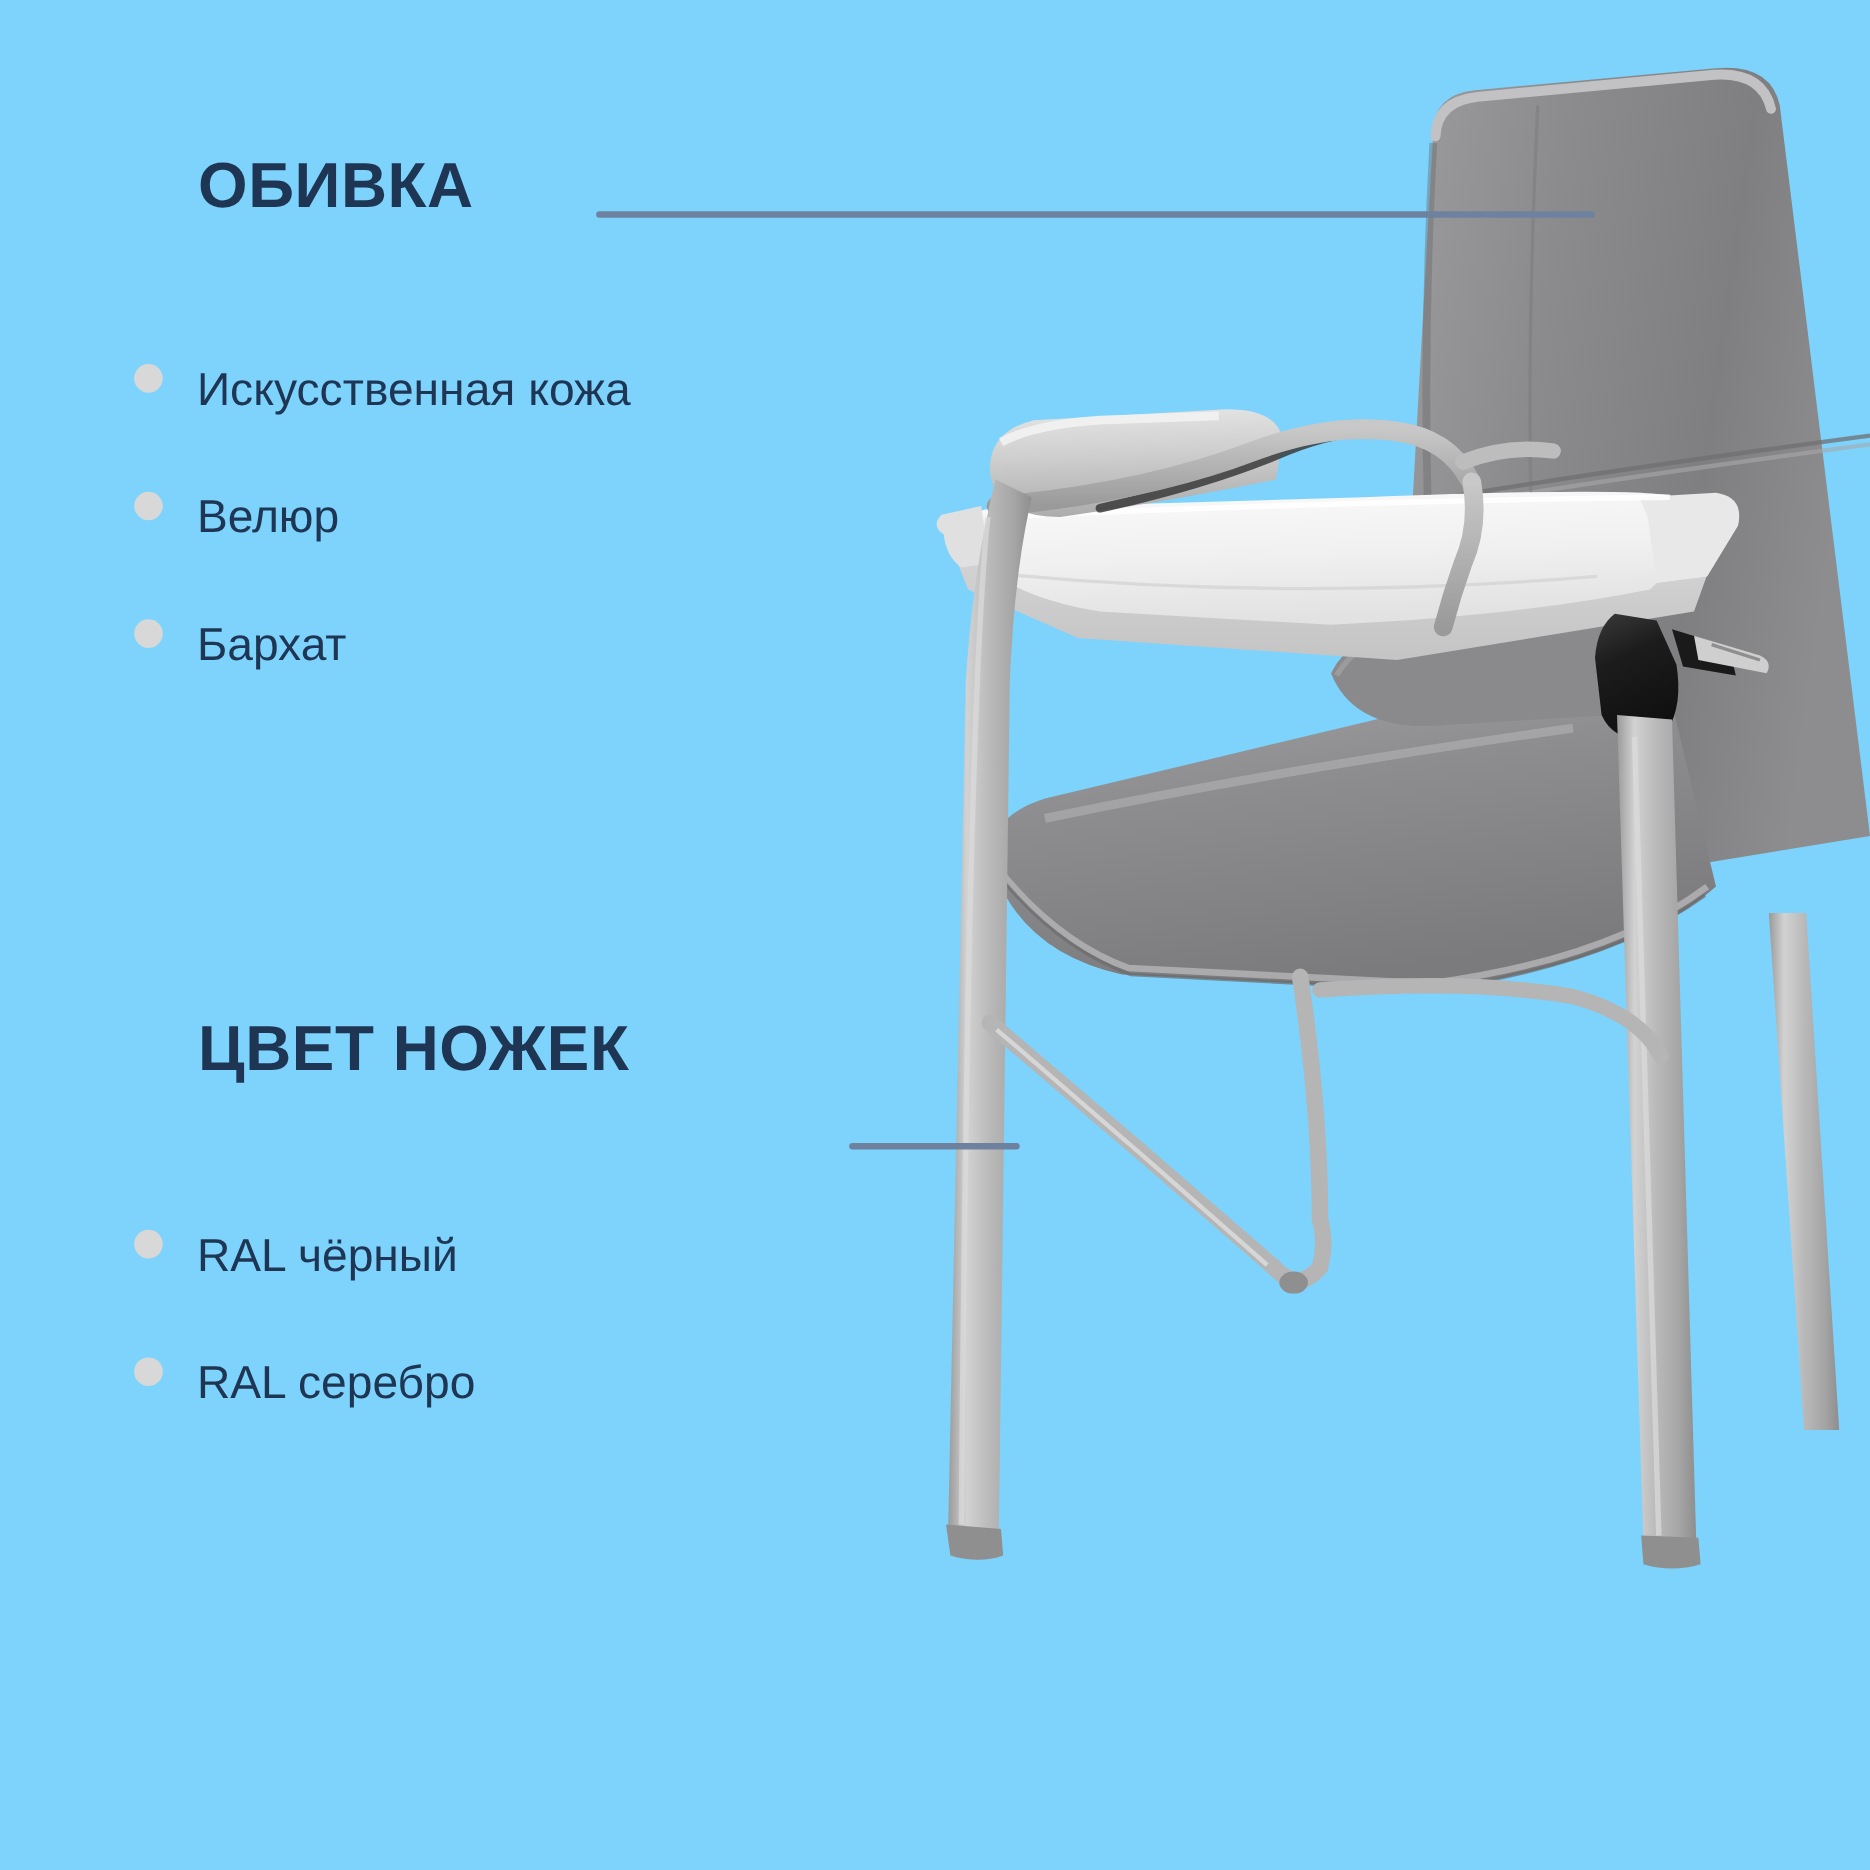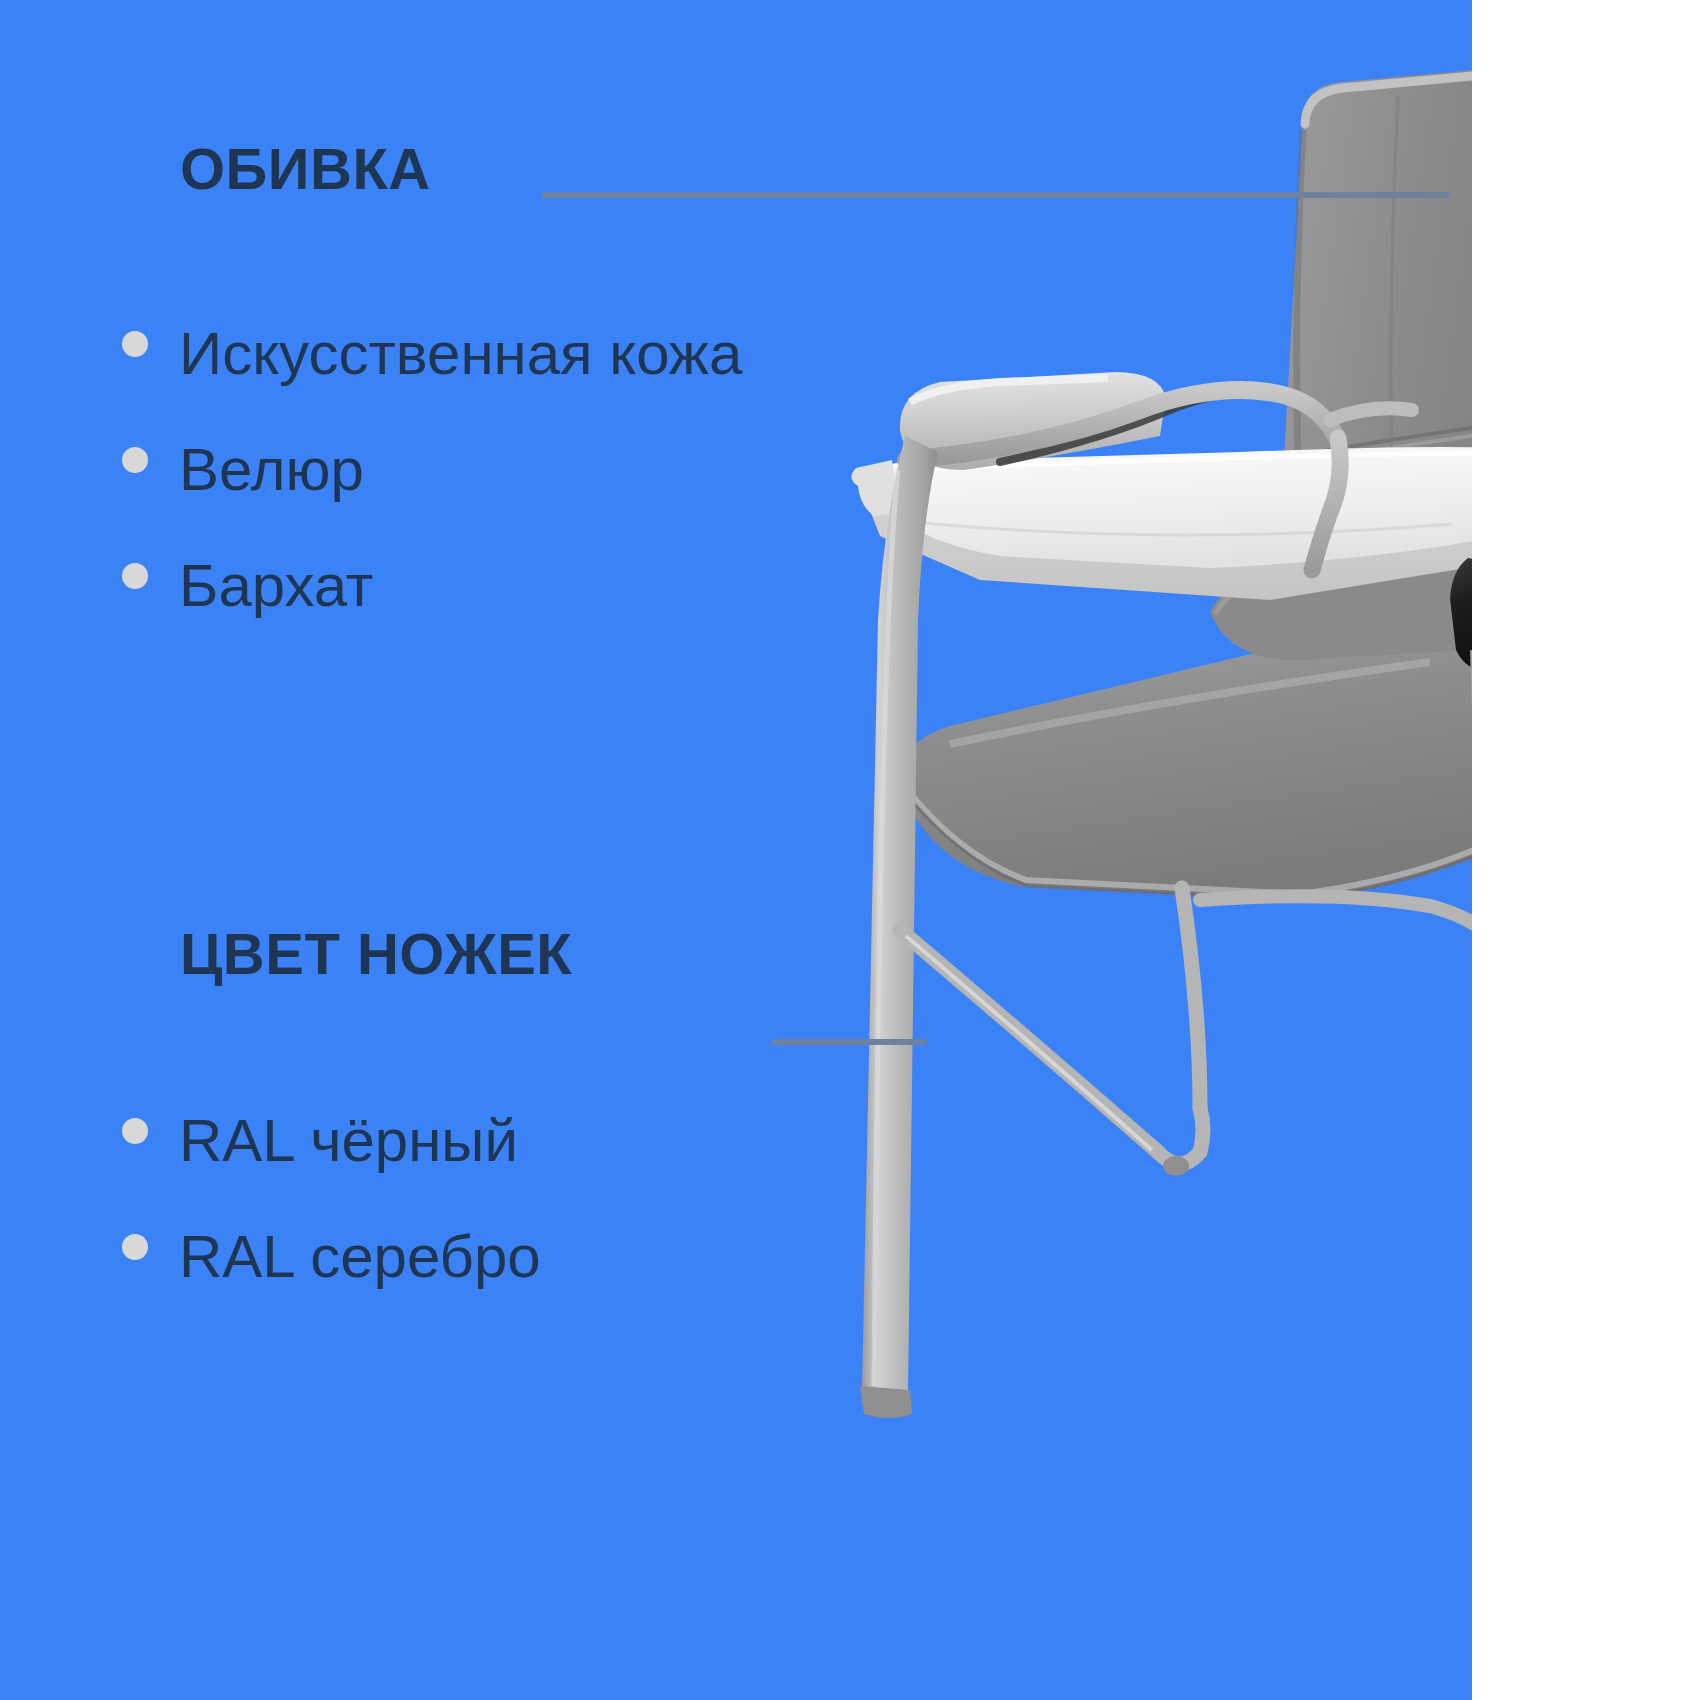--- a/index.html
+++ b/index.html
@@ -5,23 +5,23 @@
   html, body {
     margin: 0;
     padding: 0;
     background: #ffffff;
   }
   body {
     font-family: "Liberation Sans", sans-serif;
   }
   #page {
     position: relative;
-    width: 1472px;
+    width: 1700px;
     height: 1700px;
-    background: #3b82f6;
+    background: #7dd3fc;
     overflow: hidden;
   }
 
   
   .photo-layer {
     position: absolute;
     left: 0;
     top: 0;
     width: 1700px;
     height: 1700px;
@@ -62,21 +62,21 @@
   }
   .bullet-dot {
     width: 26px;
     height: 26px;
     border-radius: 50%;
     background: #d8d8d8;
     flex: 0 0 26px;
     margin-right: 31px;
   }
   .spec-item-label {
-    font-size: 60px;
+    font-size: 42px;
     font-weight: 400;
     color: #1e3553;
     white-space: nowrap;
     line-height: 1;
     margin-top: 20px;
   }
 
   
   .leader {
     position: absolute;

